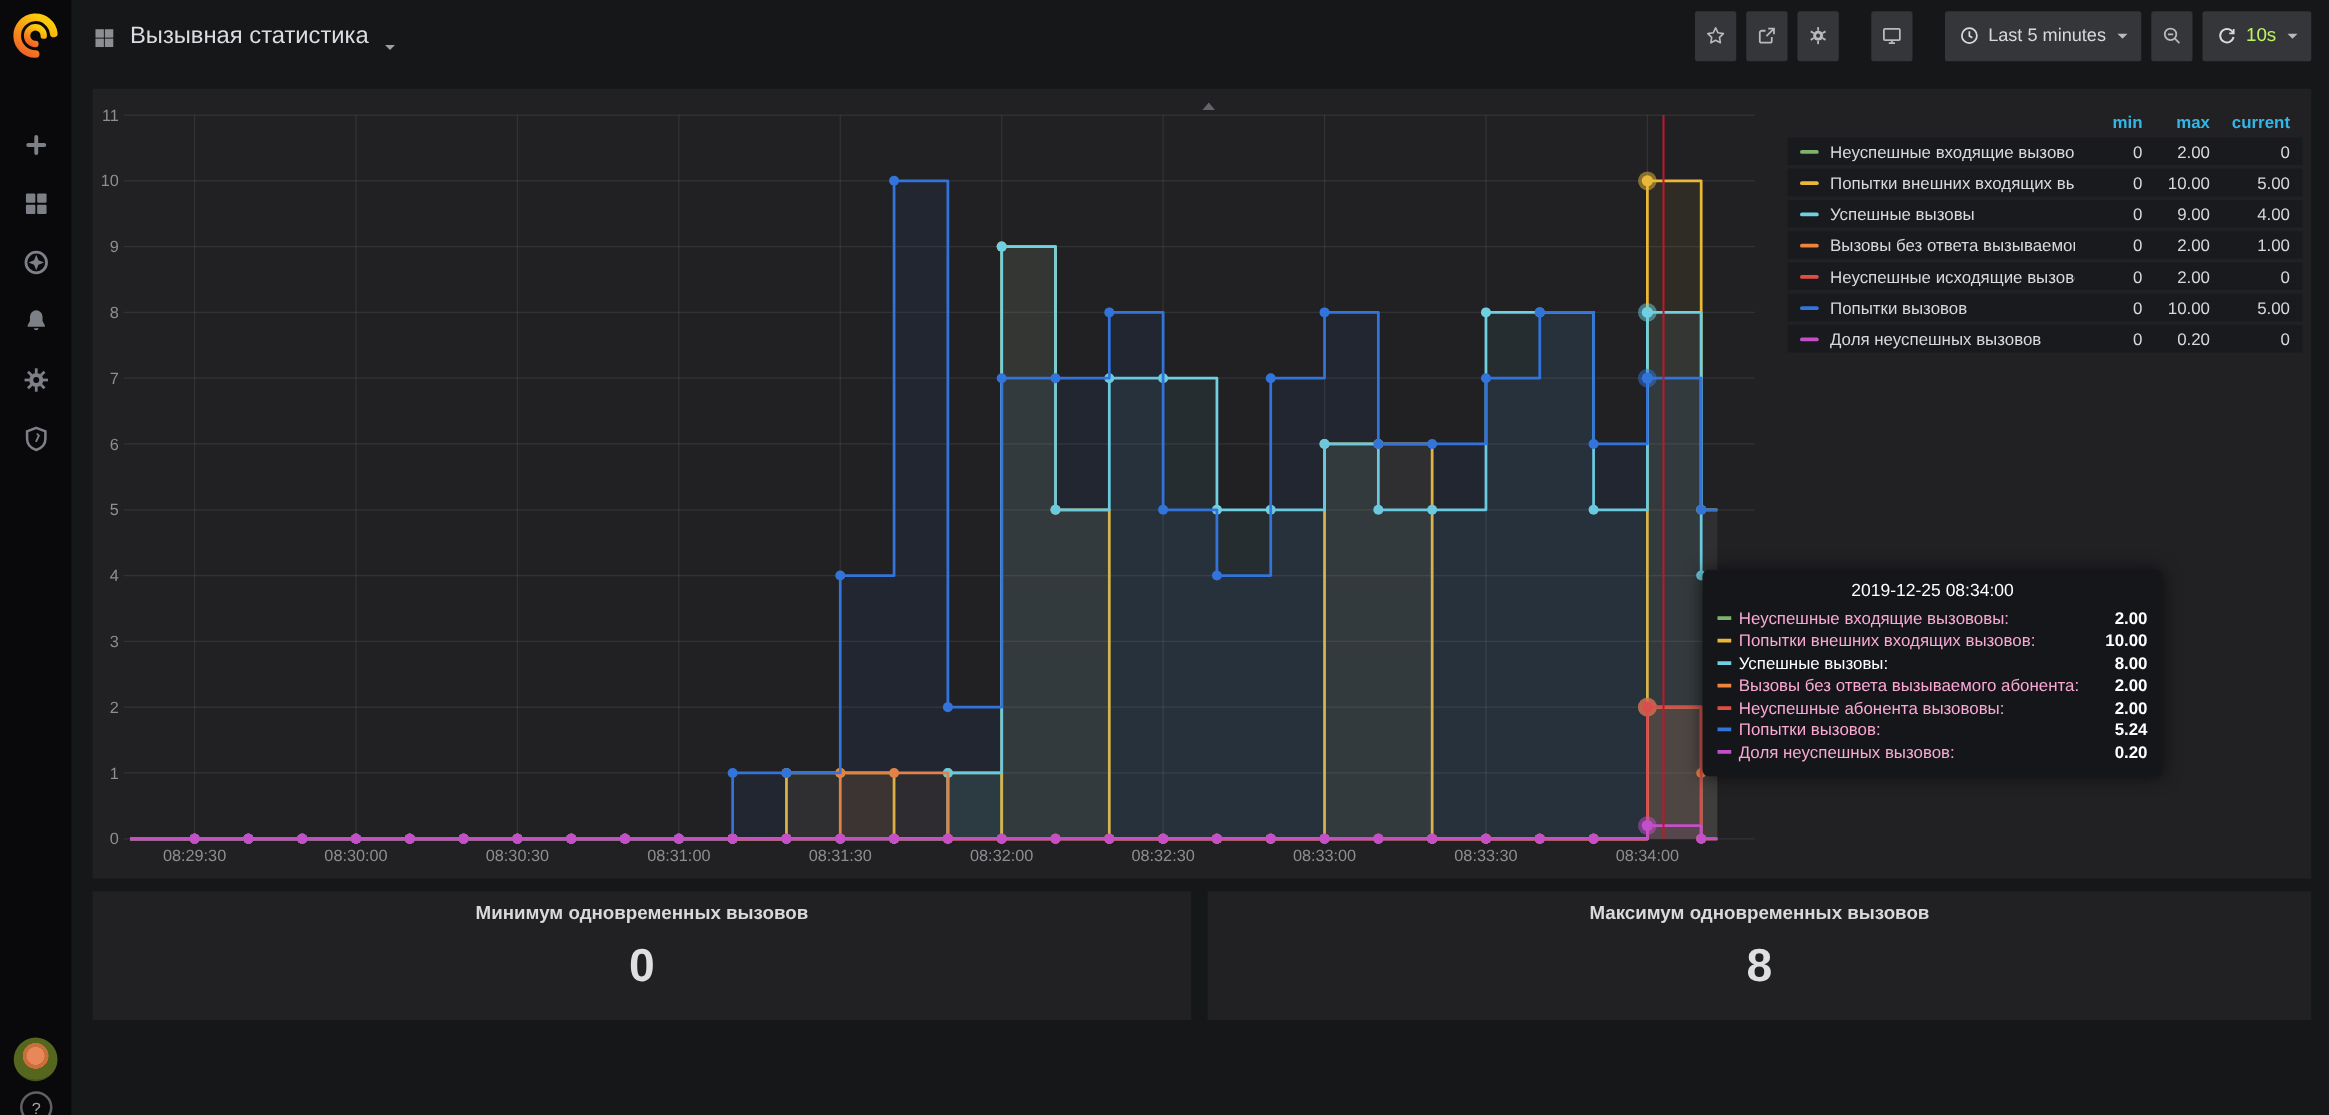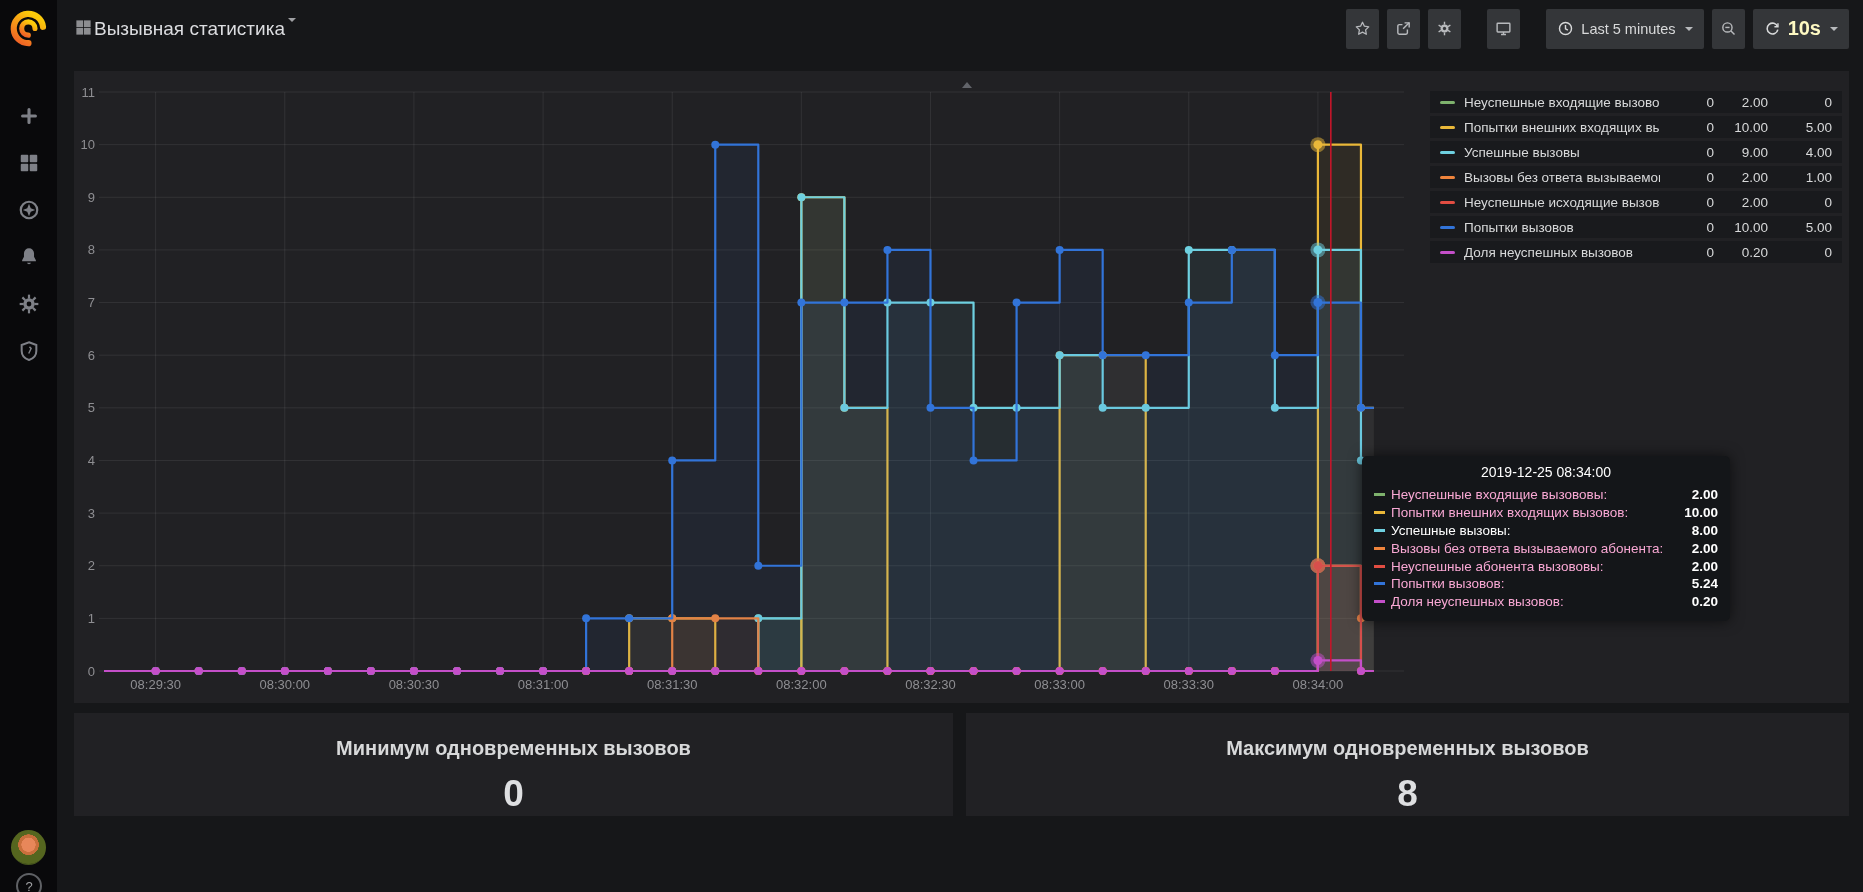--- a/index.html
+++ b/index.html
@@ -11,32 +11,32 @@
   .logo{position:absolute;left:8px;top:8px;width:41px;height:41px;cursor:pointer}
   .side-icons{position:absolute;left:0;top:104px;width:57px;display:flex;flex-direction:column;align-items:center;gap:23px}
   .side-btn{width:24px;height:24px;color:#7e8087;cursor:pointer;display:flex;align-items:center;justify-content:center}
   .side-btn svg{width:22px;height:22px}
   .avatar{position:absolute;left:11px;top:830px;width:35px;height:35px;border-radius:50%;cursor:pointer;
           background:radial-gradient(circle at 50% 42%,#e8875a 0 26%,#c96f3c 27% 38%,#55661f 39% 70%,#46551c 71%);}
   .help-btn{position:absolute;left:16px;top:873px;width:22px;height:22px;border:2px solid #5f6165;border-radius:50%;
             color:#9fa0a3;font-size:13px;display:flex;align-items:center;justify-content:center;cursor:pointer}
   
   .topbar{position:absolute;left:57px;top:0;width:1806px;height:57px;background:#161719;display:flex;align-items:center;z-index:9}
-  .tb-left{display:flex;align-items:flex-start;margin-left:17px;gap:1px;cursor:pointer}
+  .tb-left{display:flex;align-items:flex-end;margin-left:17px;gap:11px;cursor:pointer}
   .tb-grid-icon{width:19px;height:19px;color:#8d8e91}
   .tb-title{font-size:19px;color:#dcdde0}
   .caret{width:0;height:0;border-left:4px solid transparent;border-right:4px solid transparent;
          border-top:4px solid #9fa0a3;display:inline-block;margin-left:2px}
   .tb-right{margin-left:auto;display:flex;align-items:center;gap:8px;padding-right:14px}
   .tb-btn{height:40px;min-width:33px;background:#343639;border-radius:2px;display:flex;align-items:center;
           justify-content:center;color:#b8babd;cursor:pointer}
   .tb-btn svg{width:17px;height:17px}
   .tb-btn.wide{padding:0 11px;gap:7px;font-size:14.5px;color:#d8d9da}
   .tb-gap{width:10px}
-  .refresh-text{color:#fef9c3;font-size:20px;font-weight:700}
+  .refresh-text{color:#bef264;font-size:15px;font-weight:400}
   .tb-btn .caret{border-top-color:#b8babd}
   
   .graph-panel{position:absolute;left:74px;top:71px;width:1775px;height:632px;background:#212124}
   .graph-svg{position:absolute;left:0;top:0}
   .panel-caret{position:absolute;left:888px;top:11px;width:0;height:0;cursor:pointer;
                border-left:5px solid transparent;border-right:5px solid transparent;border-bottom:6px solid #62646a}
   
   .legend{position:absolute;left:1356px;top:17px;width:412px;font-size:13.5px}
   .lg-head{display:flex;align-items:center;height:19px;padding:0 10px;font-weight:700;color:#33b5e5}
   .lg-spacer{flex:1}
@@ -51,21 +51,21 @@
   .tt-head{text-align:center;font-weight:400;font-size:14px;color:#ffffff;margin-bottom:6px}
   .tt-row{display:flex;align-items:center;height:17.8px}
   .tt-sw{width:11px;height:3px;margin-right:6px;flex:none}
   .tt-label{color:#f9a8d4;white-space:nowrap}
   .tt-val{margin-left:auto;font-weight:700;color:#ffffff}
   .tt-row.bold .tt-label{font-weight:400;color:#ffffff}
   
   .stat-panel{position:absolute;top:713px;height:103px;background:#212124;display:flex;flex-direction:column;align-items:center}
   #stat1{left:74px;width:879px}
   #stat2{left:966px;width:883px}
-  .stat-title{margin-top:24px;font-size:20px;font-weight:700;color:#d8d9da;cursor:pointer}
+  .stat-title{margin-top:9px;font-size:15px;font-weight:700;color:#d8d9da;cursor:pointer}
   .stat-value{margin-top:13px;font-size:37px;font-weight:700;color:#dedfe1}
 </style>
 </head>
 <body>
 
 <div class="sidebar">
   <div class="logo">
     <svg viewBox="0 0 24 24">
       <defs>
           <linearGradient id="glg" x1="0" y1="1" x2="0.6" y2="0">
@@ -474,20 +474,26 @@
       <circle cx="1114.76821192053" cy="600" r="4" fill="#C44FC9"></circle>
       <circle cx="1157.8145695364237" cy="600" r="4" fill="#C44FC9"></circle>
       <circle cx="1200.860927152318" cy="600" r="4" fill="#C44FC9"></circle>
       <circle cx="1243.9072847682119" cy="589.4727272727273" r="7.5" fill="#C44FC9" fill-opacity="0.5"></circle>
       <circle cx="1243.9072847682119" cy="589.4727272727273" r="4.5" fill="#C44FC9"></circle>
       <circle cx="1286.953642384106" cy="600" r="4" fill="#C44FC9"></circle>
       <line x1="1256.8211920529802" y1="21" x2="1256.8211920529802" y2="600" stroke="#c4162a" stroke-width="1.6"></line>
     </svg>
 
   <div class="legend">
+    <div class="lg-head">
+      <span class="lg-spacer"></span>
+      <span class="lg-v">min</span>
+      <span class="lg-v">max</span>
+      <span class="lg-v cur">current</span>
+    </div>
     <div class="lg-row">
       <span class="sw" style="background: rgb(126, 178, 109);"></span>
       <span class="lg-label">Неуспешные входящие вызововы</span>
       <span class="lg-v">0</span>
       <span class="lg-v">2.00</span>
       <span class="lg-v cur">0</span>
     </div>
     <div class="lg-row">
       <span class="sw" style="background: rgb(234, 184, 57);"></span>
       <span class="lg-label">Попытки внешних входящих вызовов</span>

